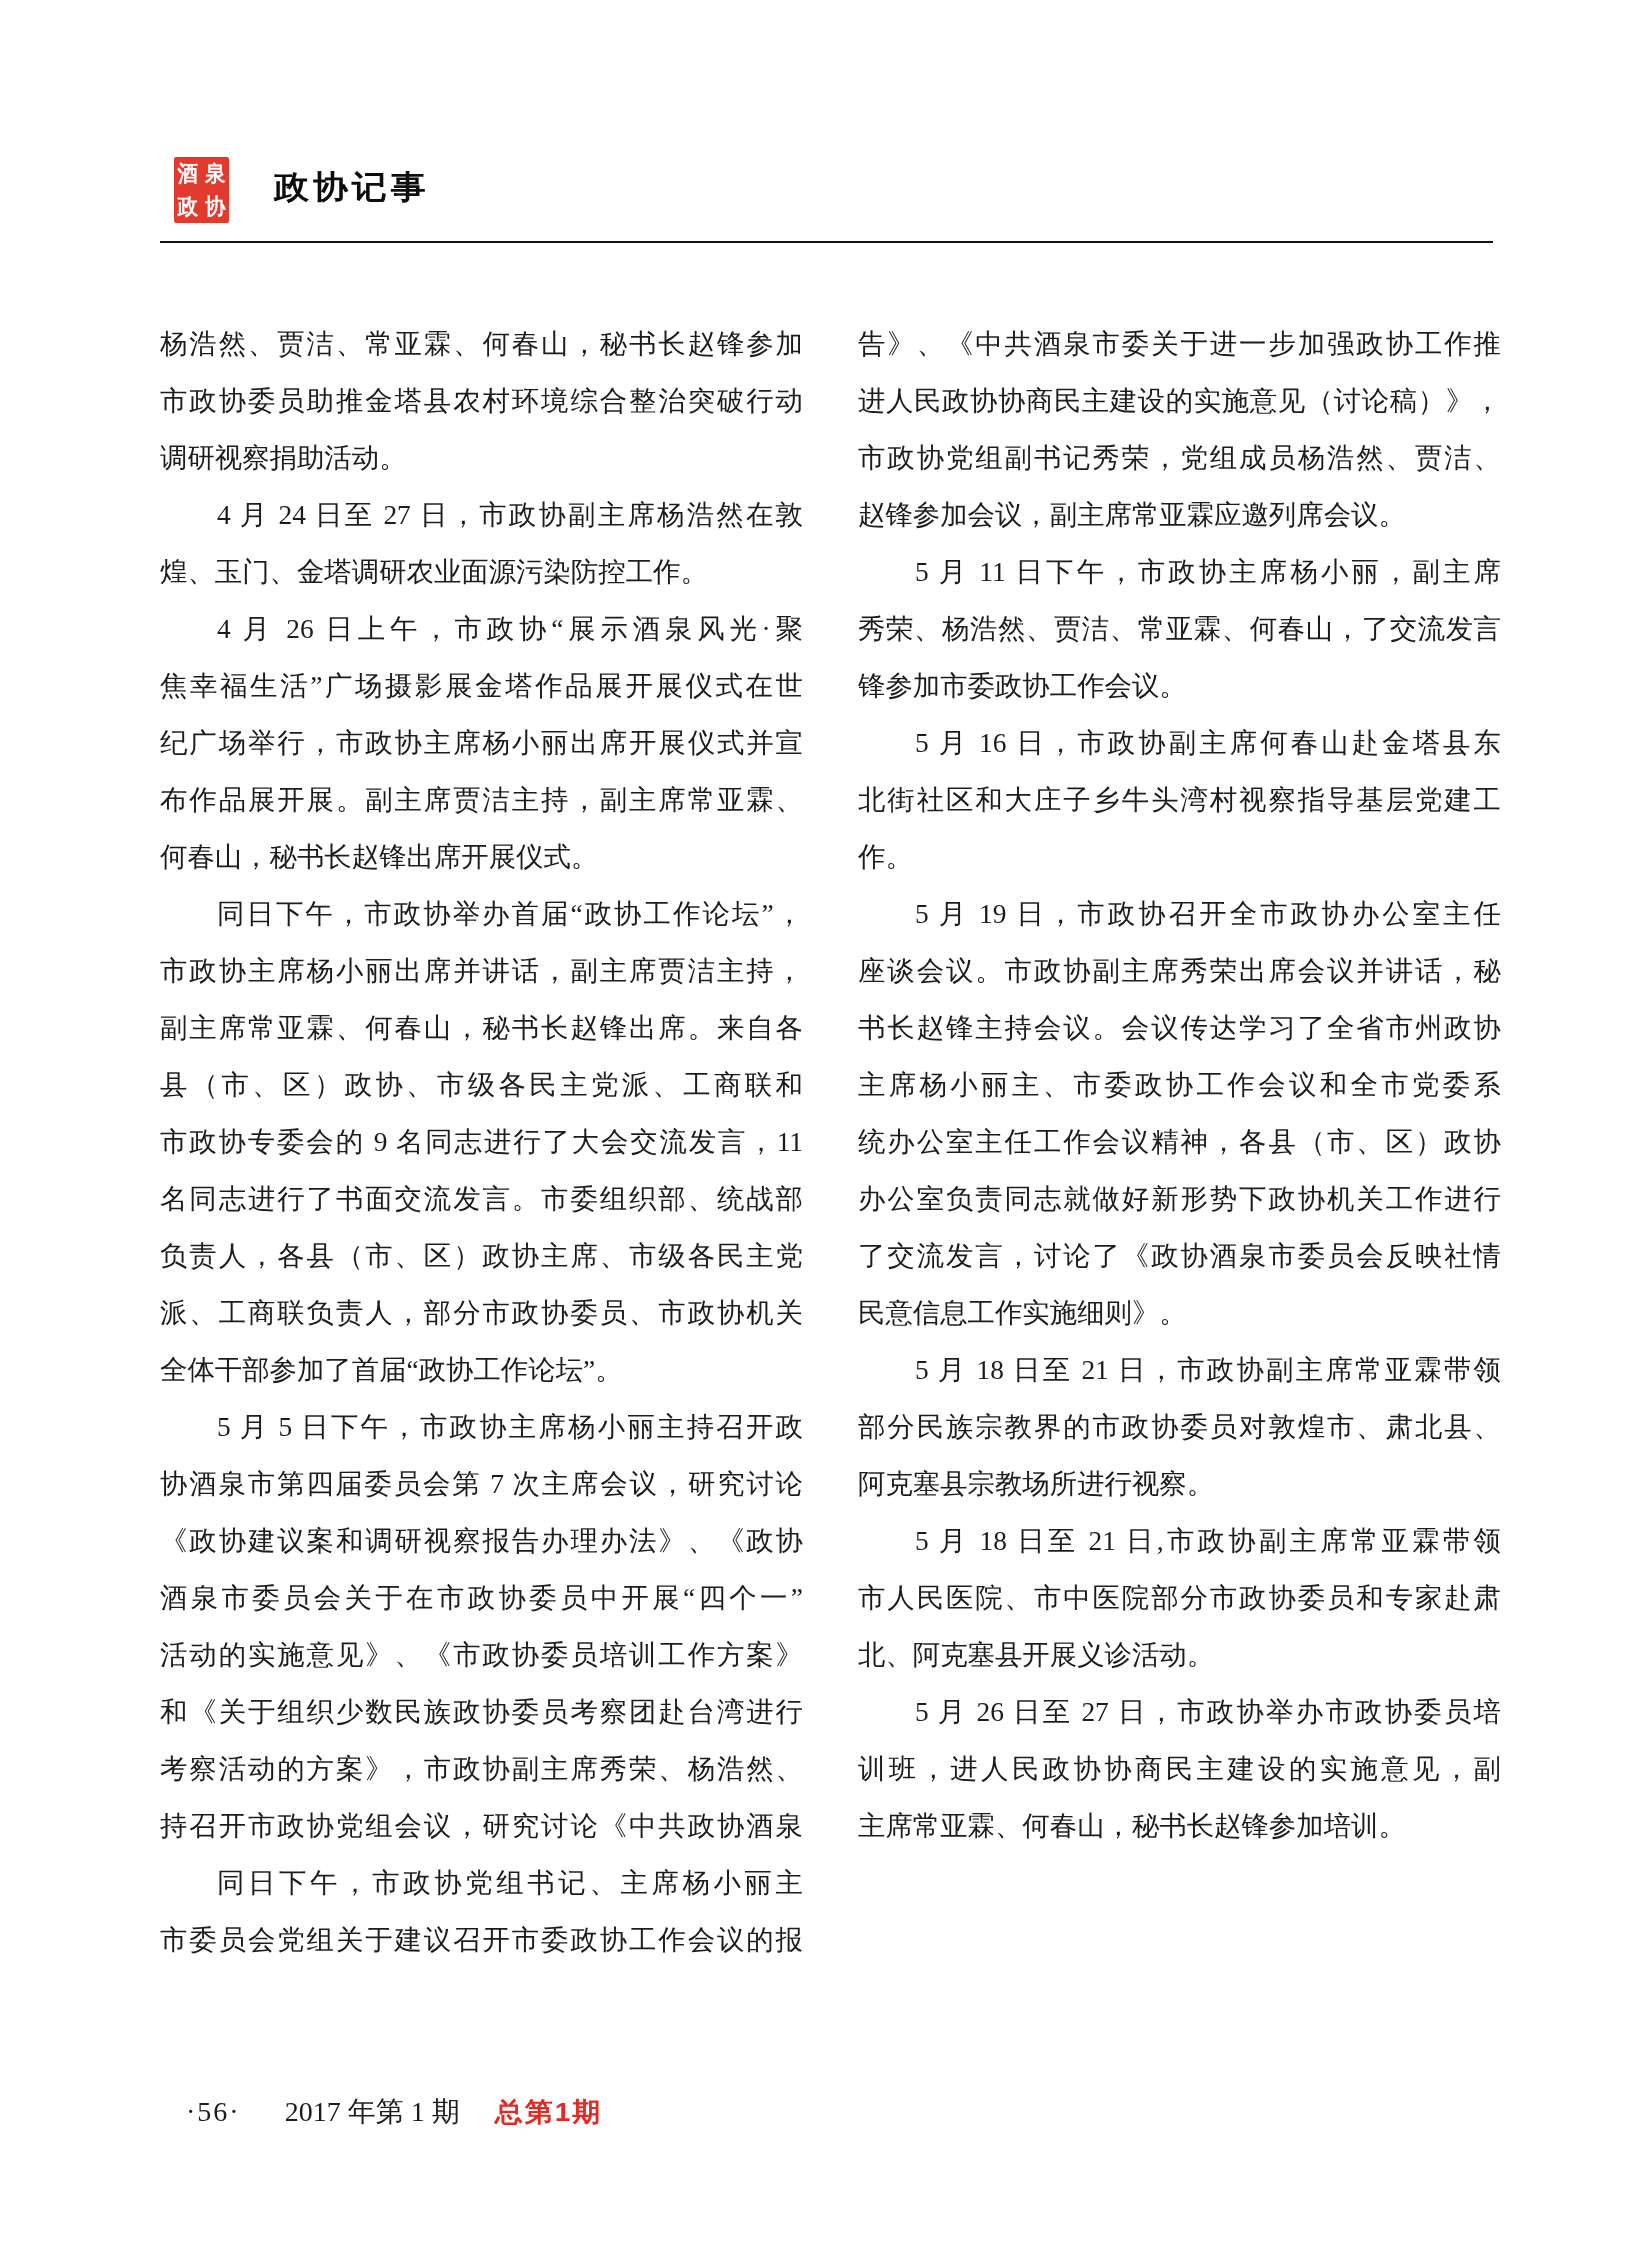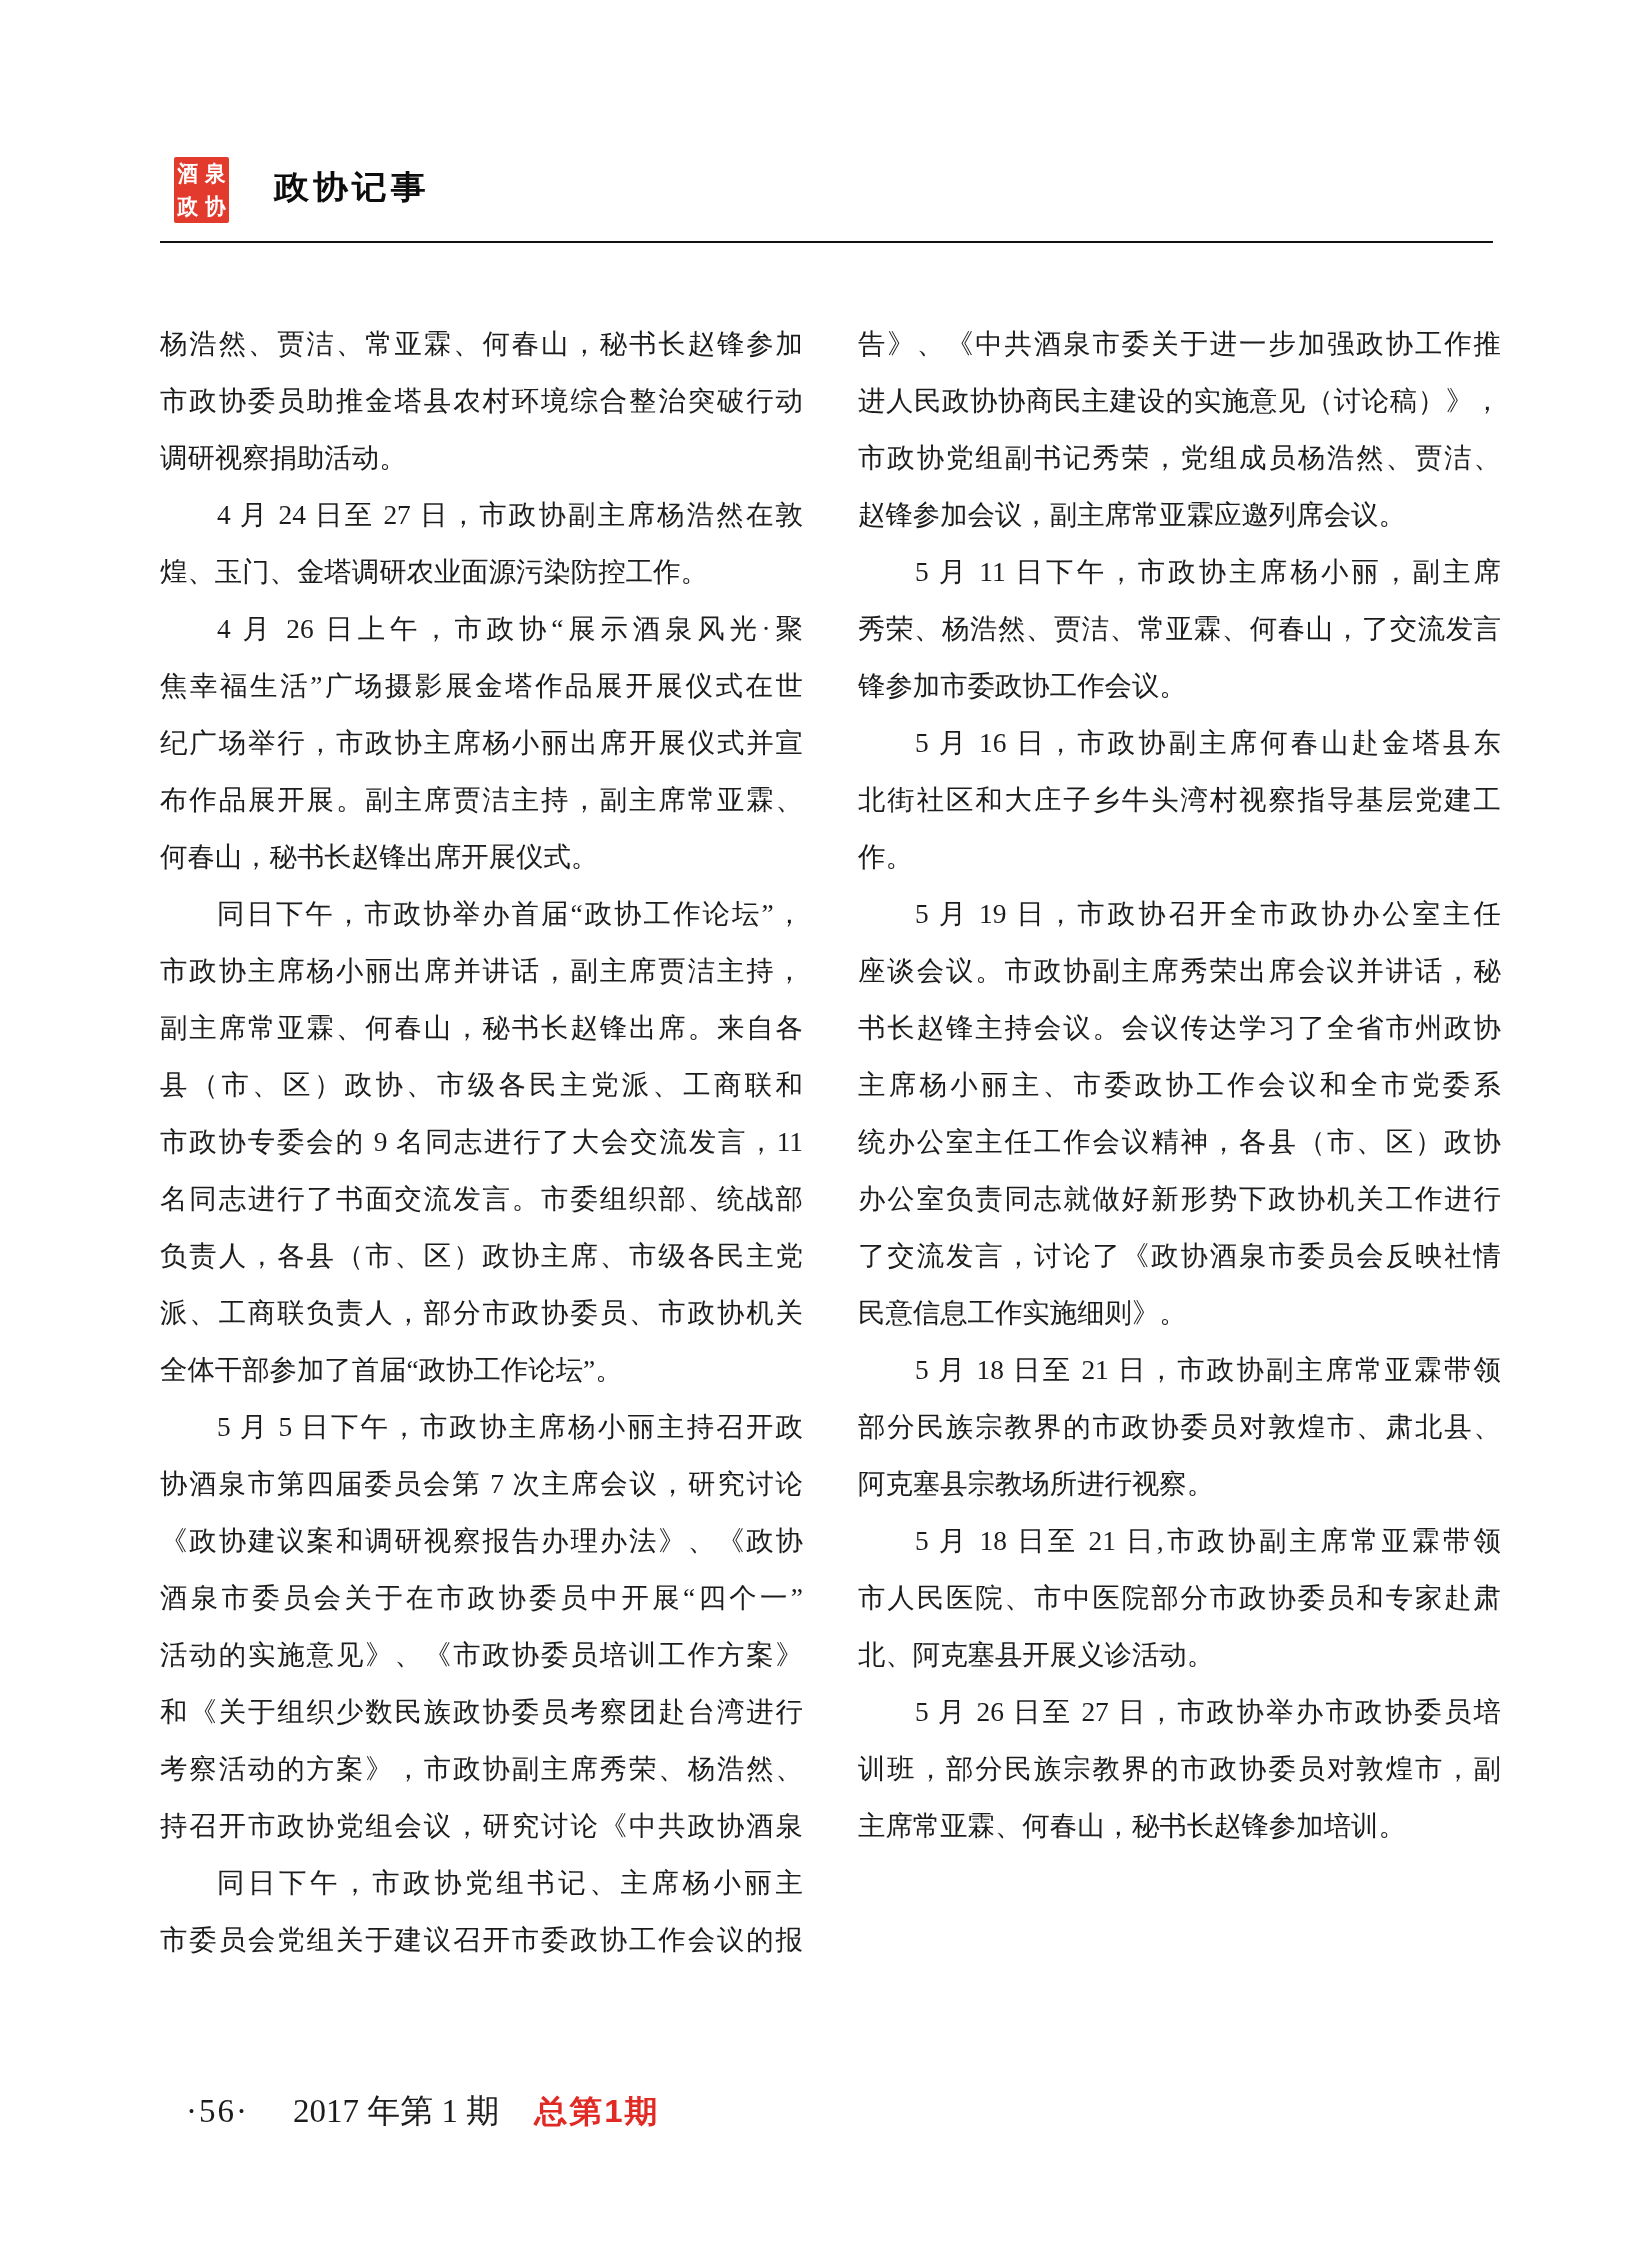--- a/index.html
+++ b/index.html
@@ -61,21 +61,21 @@
     text-justify:inter-character;
     white-space:nowrap;
     overflow:visible;
   }
   .line.indent{padding-left:57px;}
   .line.end{text-align-last:left;}
   
   .footer{
     position:absolute;left:186px;top:2090px;
     display:flex;align-items:flex-start;
-    font-size:33px;line-height:43px;
+    font-size:28px;line-height:43px;
   }
   .footer .pageno{
     font-family:"Liberation Serif","DejaVu Serif",serif;
     color:#1c1c1c;letter-spacing:2px;
   }
   .footer .issue{
     margin-left:44px;
     font-family:"Liberation Serif","DejaVu Serif",serif;
     color:#1c1c1c;
   }
@@ -152,21 +152,21 @@
       <div class="line">办公室负责同志就做好新形势下政协机关工作进行</div>
       <div class="line">了交流发言，讨论了《政协酒泉市委员会反映社情</div>
       <div class="line end">民意信息工作实施细则》。</div>
       <div class="line indent">5 月 18 日至 21 日，市政协副主席常亚霖带领</div>
       <div class="line">部分民族宗教界的市政协委员对敦煌市、肃北县、</div>
       <div class="line end">阿克塞县宗教场所进行视察。</div>
       <div class="line indent">5 月 18 日至 21 日,市政协副主席常亚霖带领</div>
       <div class="line">市人民医院、市中医院部分市政协委员和专家赴肃</div>
       <div class="line end">北、阿克塞县开展义诊活动。</div>
       <div class="line indent">5 月 26 日至 27 日，市政协举办市政协委员培</div>
-      <div class="line">训班，部分民族宗教界的市政协委员对敦煌市，副</div>
+      <div class="line">训班，进人民政协协商民主建设的实施意见，副</div>
       <div class="line end">主席常亚霖、何春山，秘书长赵锋参加培训。</div>
     </div>
 
   <div class="footer">
     <span class="pageno">·56·</span>
     <span class="issue">2017 年第 1 期</span>
     <span class="total-issue" style="color: rgb(224, 42, 35);">总第1期</span>
   </div>
 
 </div>

